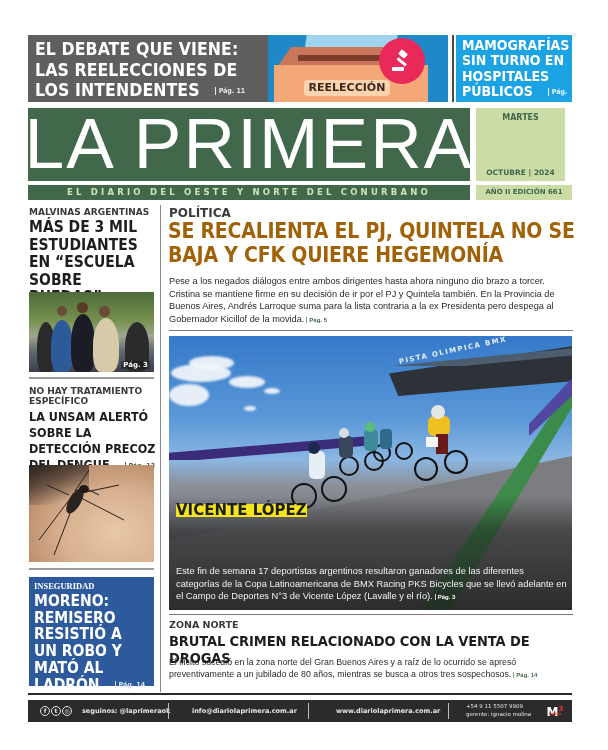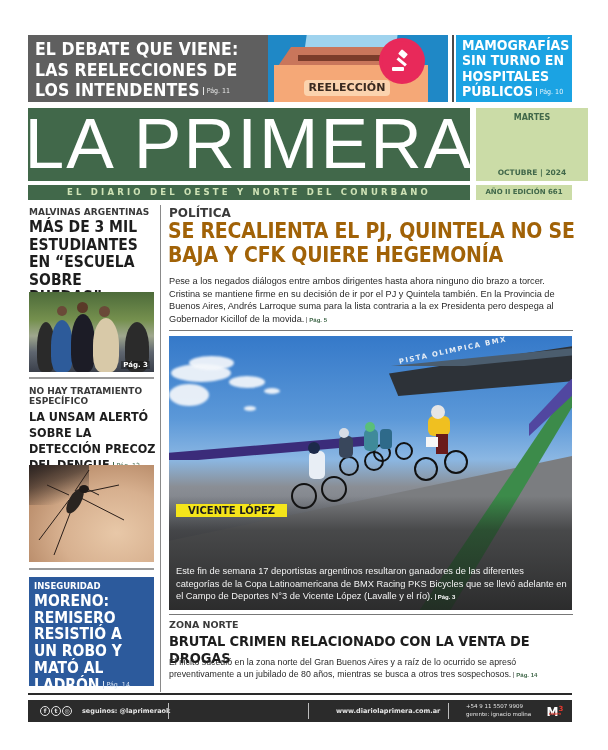--- a/index.html
+++ b/index.html
@@ -3,42 +3,42 @@
 <meta charset="utf-8">
 <style>
   * { box-sizing: border-box; margin: 0; padding: 0; }
   html, body { width: 608px; height: 750px; background: #ffffff; overflow: hidden; }
   body { position: relative; font-family: "DejaVu Sans", "Liberation Sans", sans-serif; color: #1c1c1c; }
   .abs { position: absolute; }
 
   
   #top-gray { left: 28px; top: 35px; width: 240px; height: 67px; background: #5f5f5f; padding: 4px 7px; }
   #top-gray .h { color: #fff; font-weight: bold; font-size: 17.5px; line-height: 20.5px; letter-spacing: 0.1px; font-family: "DejaVu Sans Condensed", "DejaVu Sans", sans-serif; }
-  .pag { font-weight: normal; font-size: 7px; letter-spacing: 0; vertical-align: middle; padding-left: 3px; border-left: 1px solid currentColor; margin-left: 3px; }
+  .pag { font-weight: bold; font-size: 7px; letter-spacing: 0; vertical-align: middle; padding-left: 3px; border-left: 1px solid currentColor; margin-left: 15px; }
   #top-gray .pag { color: #e8e8e8; }
 
   #top-illus { left: 268px; top: 35px; width: 180px; height: 67px; background: #1f88c6; overflow: hidden; }
   #illus-paper { left: 38px; top: -14px; width: 90px; height: 44px; background: #9fd3ee; border-radius: 4px; transform: rotate(8deg); }
   #illus-box-top { left: 8px; top: 12px; width: 150px; height: 22px; background: #c9765b; clip-path: polygon(10% 0, 90% 0, 100% 100%, 0 100%); }
   #illus-slot { left: 30px; top: 20px; width: 110px; height: 6px; background: #7b3c2a; }
   #illus-box { left: 6px; top: 30px; width: 154px; height: 37px; background: #f5a877; }
   #illus-label { left: 36px; top: 45px; width: 86px; height: 16px; background: #fbd3ae; border-radius: 4px; font-size: 11px; font-weight: bold; color: #3a2a20; text-align: center; line-height: 16px; }
   #illus-seal { left: 114px; top: 6px; width: 40px; height: 40px; background: #e8295a; border-radius: 50%; box-shadow: 0 0 0 3px #e8295a; }
   #illus-seal svg { position: absolute; left: 8px; top: 8px; }
 
   #top-divider { left: 452px; top: 35px; width: 2px; height: 67px; background: #4a4a4a; }
 
   #top-blue { left: 456px; top: 35px; width: 116px; height: 67px; background: #1ba3e3; padding: 3px 6px; }
   #top-blue .h { color: #fff; font-weight: bold; font-size: 14px; line-height: 15.4px; font-family: "DejaVu Sans Condensed", "DejaVu Sans", sans-serif; }
   #top-blue .pag { color: #e6f5fc; }
 
   
   #masthead { left: 28px; top: 108px; width: 442px; height: 73px; background: #41684a; overflow: hidden; }
   #masthead-title { position: absolute; left: 0; top: 0; width: 100%; height: 100%; text-align: center; color: #fff; font-family: "Liberation Sans", sans-serif; font-weight: normal; font-size: 70px; line-height: 73px; letter-spacing: 2px; transform: scaleX(1.02); }
-  #date-box { left: 476px; top: 108px; width: 112px; height: 73px; background: #cbdca7; text-align: center; color: #41684a; }
+  #date-box { left: 476px; top: 108px; width: 89px; height: 73px; background: #cbdca7; text-align: center; color: #41684a; }
   #date-weekday { position: absolute; left: 0; width: 100%; top: 5px; font-size: 8px; font-weight: bold; }
   #date-day { position: absolute; left: 0; width: 100%; top: 12px; font-size: 46px; line-height: 46px; font-weight: bold; letter-spacing: -2px; font-family: "DejaVu Sans", sans-serif; }
   #date-monthyear { position: absolute; left: 0; width: 100%; top: 60px; font-size: 7.5px; font-weight: bold; }
   #tagline { left: 28px; top: 185px; width: 442px; height: 15px; background: #41684a; color: #cfe3b6; text-align: center; font-size: 8.5px; font-weight: bold; letter-spacing: 3.2px; line-height: 15px; }
   #edition { left: 476px; top: 185px; width: 96px; height: 15px; background: #cbdca7; color: #41684a; text-align: center; font-size: 7px; font-weight: bold; line-height: 15px; }
 
   
   .kicker { font-weight: bold; color: #3a3a3a; font-size: 9px; line-height: 10px; }
   .lhead { font-weight: bold; color: #1d1d1d; font-family: "DejaVu Sans Condensed", "DejaVu Sans", sans-serif; }
   #l1-kicker { left: 29px; top: 207px; }
@@ -49,21 +49,21 @@
   #l-rule1 { left: 29px; top: 377px; width: 125px; height: 2px; background: #9a9a9a; }
 
   #l2-kicker { left: 29px; top: 386px; width: 126px; }
   #l2-head { left: 29px; top: 409px; width: 130px; font-size: 12.5px; line-height: 16px; }
   #l2-head .pag { color: #41684a; }
   #l2-photo { left: 29px; top: 465px; width: 125px; height: 97px; overflow: hidden; background: radial-gradient(ellipse at 70% 70%, #e8c8a8 0%, #d7b08f 45%, #b88b69 80%, #8d6248 100%); }
   #l2-photo .shade { position: absolute; left: 0; top: 0; width: 60px; height: 40px; background: linear-gradient(160deg, #2b2422 0%, rgba(43,36,34,0.6) 40%, transparent 80%); }
   #l-rule2 { left: 29px; top: 568px; width: 125px; height: 2px; background: #9a9a9a; }
 
   #l3-box { left: 29px; top: 577px; width: 125px; height: 109px; background: #2c5a9c; padding: 4px 5px; color: #fff; }
-  #l3-kicker { color: #fff; font-size: 8.5px; font-weight: bold; line-height: 10px; }
+  #l3-kicker { color: #fff; font-size: 8.5px; font-weight: bold; line-height: 10px; font-family: Liberation Serif, serif; }
   #l3-head { color: #fff; font-weight: bold; font-size: 15.5px; line-height: 16.7px; margin-top: 2px; font-family: "DejaVu Sans Condensed", "DejaVu Sans", sans-serif; }
   #l3-head .pag { color: #dbe6f4; }
 
   #col-rule { left: 160px; top: 205px; width: 1px; height: 487px; background: #8a8a8a; }
 
   
   #m1-kicker { left: 169px; top: 208px; font-size: 12px; }
   #m1-head { left: 168px; top: 219px; width: 410px; font-size: 21px; line-height: 24px; font-weight: bold; color: #a16207; font-family: "DejaVu Sans Condensed", "DejaVu Sans", sans-serif; letter-spacing: -0.2px; }
   #m1-body { left: 169px; top: 275px; width: 405px; font-size: 9.2px; line-height: 12.5px; color: #2a2a2a; font-family: "Liberation Sans", sans-serif; }
   .pag2 { font-size: 6px; font-weight: bold; color: #41684a; border-left: 1px solid #9a9a9a; padding-left: 2px; margin-left: 2px; }
@@ -73,21 +73,21 @@
   #hero .cloud { position: absolute; background: #f4f7fb; border-radius: 50%; opacity: 0.92; filter: blur(1px); }
   #hero-canopy { left: 220px; top: 10px; width: 185px; height: 50px; background: #2d3238; clip-path: polygon(0 55%, 100% 0, 100% 70%, 5% 100%); }
   #hero-canopy-sign { left: 222px; top: 12px; width: 183px; height: 18px; background: #4b5d6e; clip-path: polygon(0 100%, 100% 0, 100% 40%, 0 140%); }
   #hero-sign-text { left: 230px; top: 22px; color: #e8eef5; font-size: 7px; font-weight: bold; letter-spacing: 1.5px; transform: rotate(-12deg); transform-origin: left; }
   #hero-ramp { left: 0; top: 120px; width: 403px; height: 154px; background: #7b7d80; clip-path: polygon(0 55%, 100% 0, 100% 100%, 0 100%); }
   #hero-banner-left { left: 0; top: 100px; width: 200px; height: 24px; background: #3b2c7a; clip-path: polygon(0 70%, 100% 0, 100% 40%, 0 110%); }
   #hero-banner-right { left: 250px; top: 45px; width: 155px; height: 230px; background: #3c8b4a; clip-path: polygon(100% 0, 100% 10%, 20% 100%, 0 100%); }
   #hero-banner-right2 { left: 360px; top: 40px; width: 45px; height: 60px; background: #5147a0; clip-path: polygon(100% 0, 100% 30%, 0 100%, 0 80%); }
   .rider { position: absolute; }
   #hero-overlay { left: 0; top: 160px; width: 403px; height: 114px; background: linear-gradient(180deg, rgba(30,30,30,0) 0%, rgba(30,30,30,0.55) 30%, rgba(30,30,30,0.85) 100%); }
-  #hero-tag { left: 7px; top: 168px; background: #f5e51a; color: #1d1d1d; font-size: 10px; font-weight: bold; padding: 1px 12px; line-height: 11px; }
+  #hero-tag { left: 7px; top: 168px; background: #f5e51a; color: #1d1d1d; font-size: 15px; font-weight: bold; padding: 1px 0; line-height: 11px; }
   #hero-head { left: 7px; top: 183px; width: 395px; color: #fff; font-weight: bold; font-size: 19px; line-height: 22px; font-family: "DejaVu Sans Condensed", "DejaVu Sans", sans-serif; letter-spacing: -0.2px; }
   #hero-body { left: 7px; top: 229px; width: 393px; color: #f1f1f1; font-size: 9.3px; line-height: 12.5px; font-family: "Liberation Sans", sans-serif; }
   #hero-body .pag2 { color: #fff; border-color: #ccc; }
 
   #m-rule2 { left: 169px; top: 614px; width: 404px; height: 1px; background: #777; }
   #m2-kicker { left: 169px; top: 620px; font-size: 9.5px; }
   #m2-head { left: 169px; top: 633px; width: 410px; font-size: 14.5px; line-height: 17px; font-weight: bold; color: #1d1d1d; font-family: "DejaVu Sans Condensed", "DejaVu Sans", sans-serif; letter-spacing: -0.1px; }
   #m2-body { left: 169px; top: 656px; width: 410px; font-size: 8.8px; line-height: 12px; color: #2a2a2a; font-family: "Liberation Sans", sans-serif; }
 
   
@@ -236,19 +236,20 @@
 <div id="m2-head" class="abs">BRUTAL CRIMEN RELACIONADO CON LA VENTA DE DROGAS</div>
 <div id="m2-body" class="abs"><span>El ilícito sucedió en la zona norte del Gran Buenos Aires y a raíz de lo ocurrido se apresó preventivamente a un jubilado de 80 años, mientras se busca a otros tres sospechosos.</span><span class="pag2">Pág. 14</span></div>
 
 <div id="foot-rule" class="abs"></div>
 <div id="footer" class="abs">
   <div class="cell" style="left:12px;">
     <span class="soc">f</span><span class="soc">t</span><span class="soc">◎</span>
   </div>
   <div class="cell" style="left:54px;">seguinos: @laprimeraok</div>
   <div class="sep" style="left:140px;"></div>
+  <div class="cell" style="left:164px;">info@diariolaprimera.com.ar</div>
   <div class="sep" style="left:280px;"></div>
   <div class="cell" style="left:308px;">www.diariolaprimera.com.ar</div>
   <div class="sep" style="left:420px;"></div>
   <div class="cell" style="left:438px;top:2px;height:9px;line-height:9px;font-weight:normal;font-size:5.5px;">+54 9 11 5507 9909</div>
   <div class="cell" style="left:438px;top:10px;height:9px;line-height:9px;font-weight:normal;font-size:5.5px;">gerente: ignacio molina</div>
   <div id="m3-logo"><span>M</span><sup>3</sup><div id="m3-sub">GRUPO</div></div>
 </div>
 
 </body></html>

